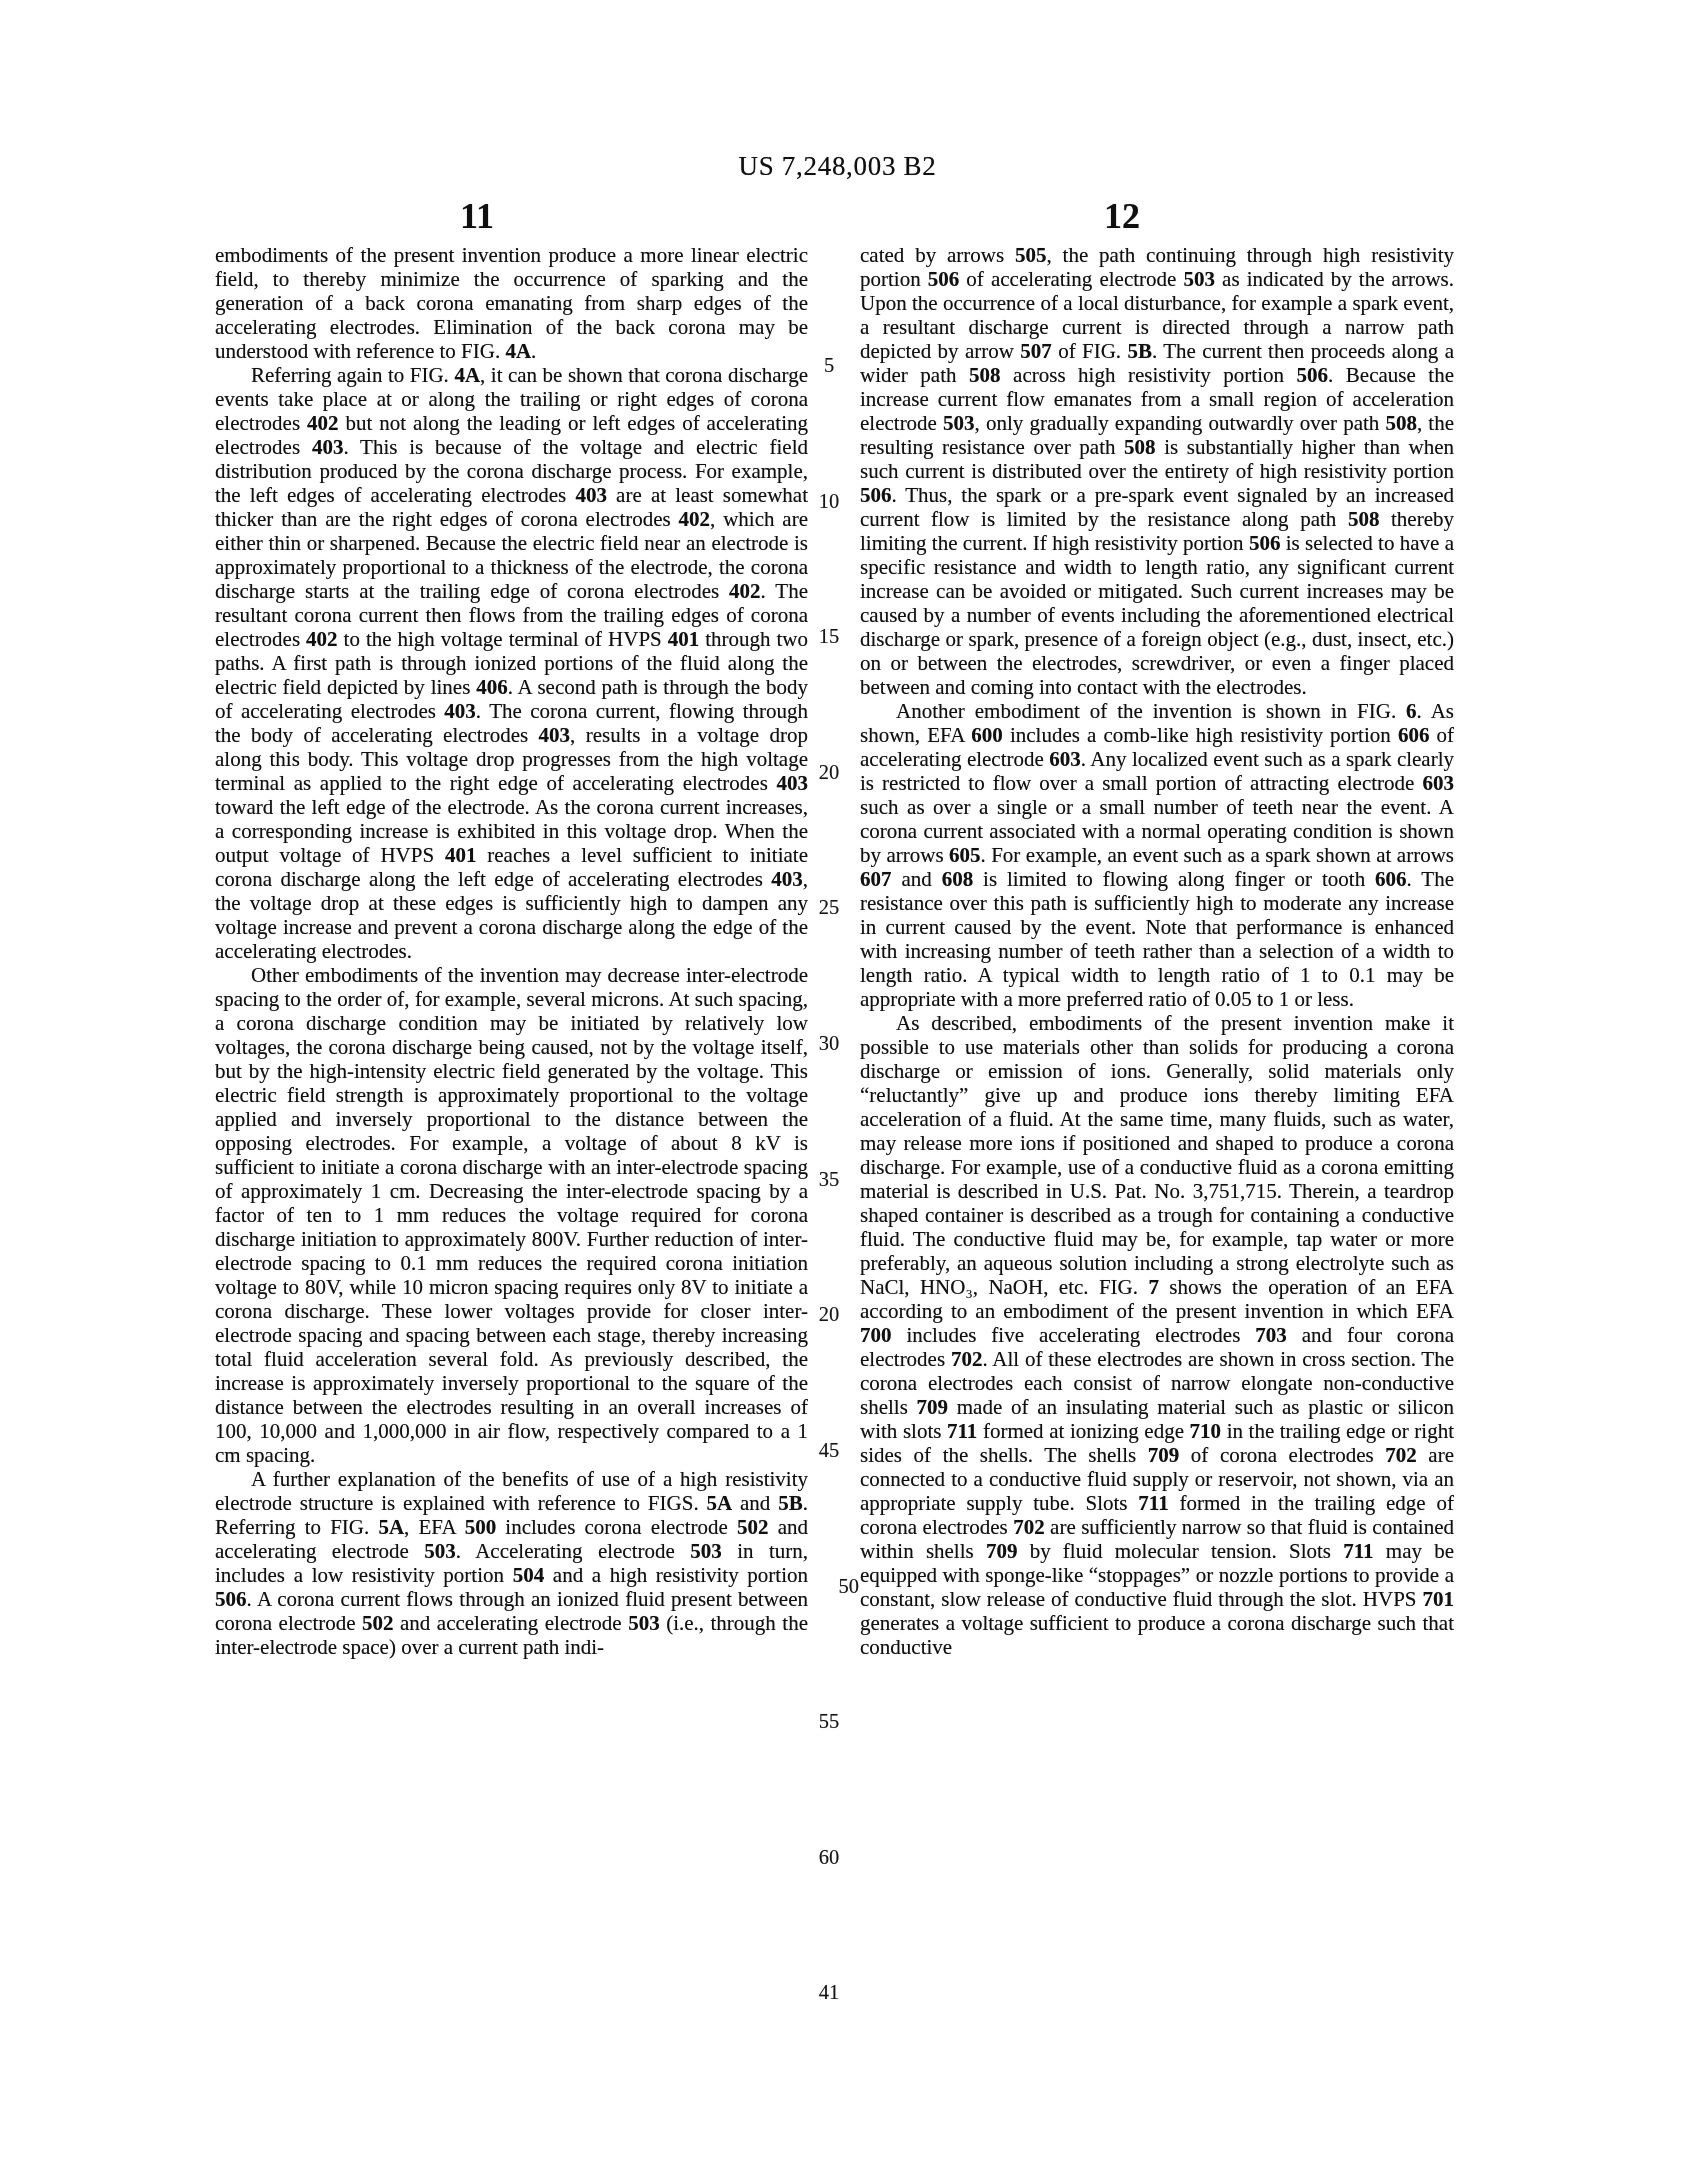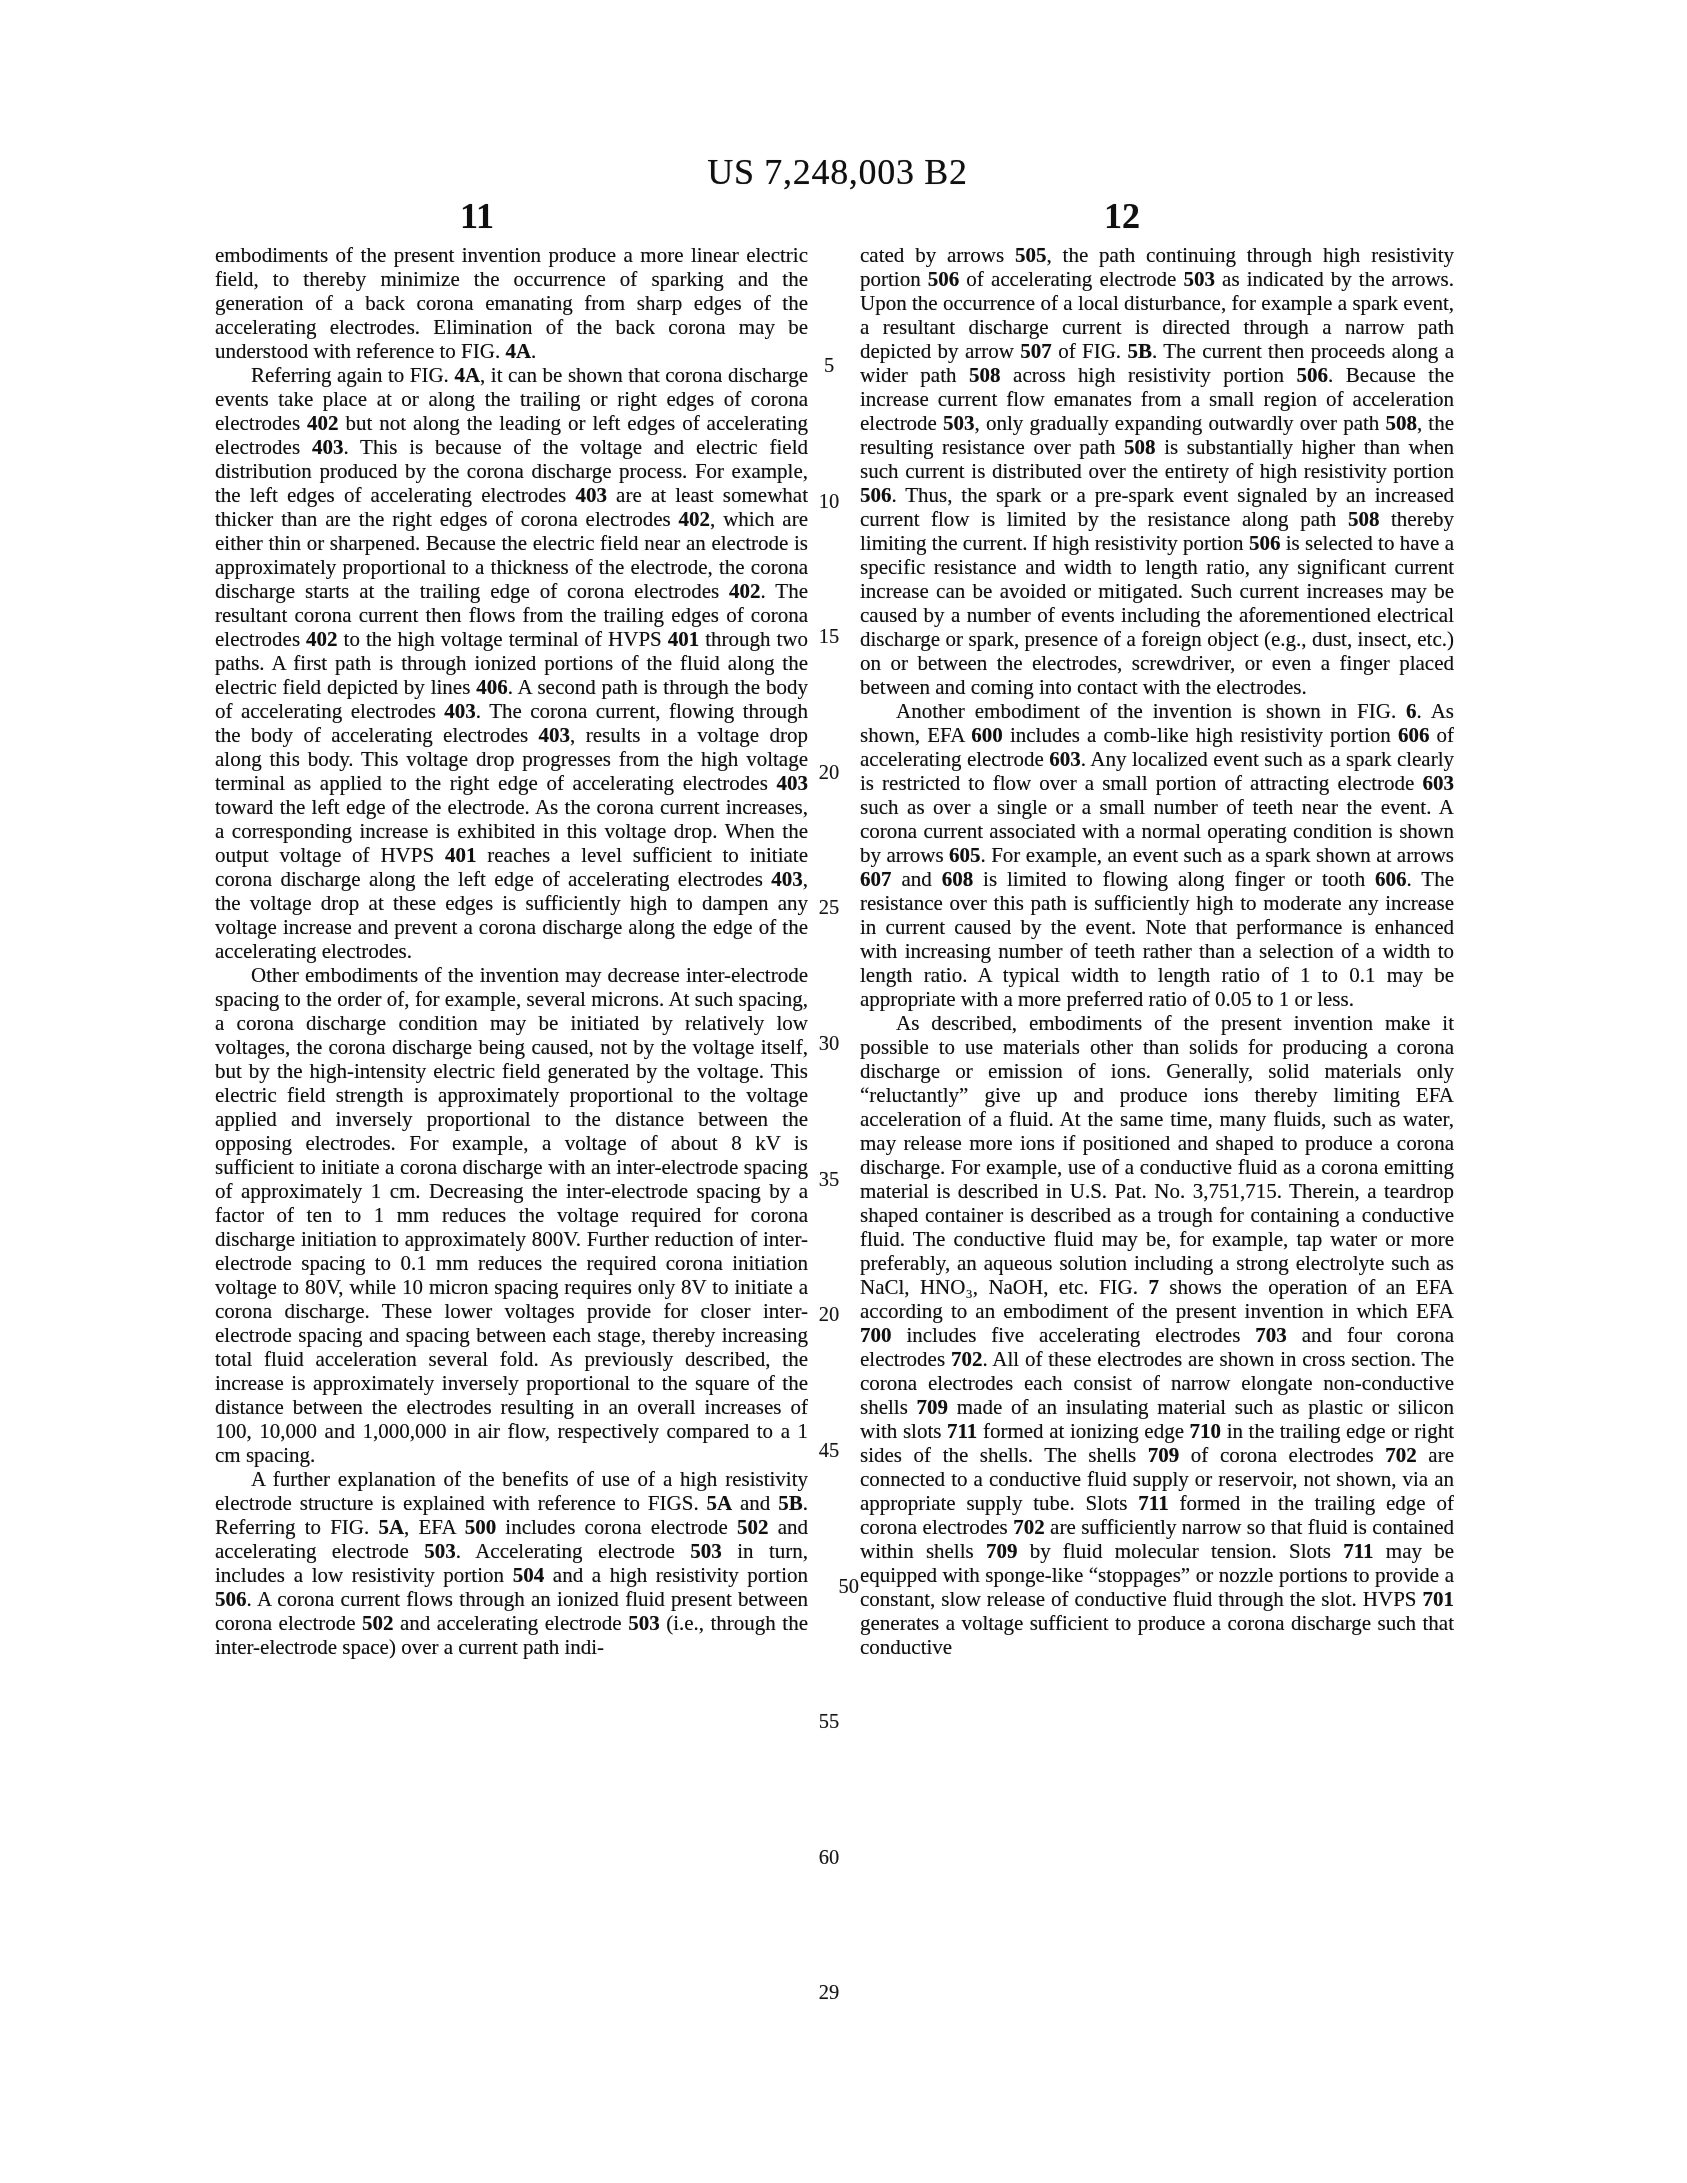--- a/index.html
+++ b/index.html
@@ -15,21 +15,21 @@
     font-family: "Liberation Serif", serif;
     color: #101010;
     overflow: hidden;
   }
   .patent-number {
     position: absolute;
     top: 151px;
     left: 308px;
     width: 1059px;
     text-align: center;
-    font-size: 36px;
+    font-size: 27px;
     letter-spacing: 0.7px;
     white-space: nowrap;
     text-shadow: 0 0 0.7px rgba(0,0,0,0.55);
   }
   .col-heading {
     position: absolute;
     top: 195px;
     width: 106px;
     text-align: left;
     font-size: 36px;
@@ -96,17 +96,17 @@
       <div class="line-no" style="top: 623px;">15</div>
       <div class="line-no" style="top: 759px;">20</div>
       <div class="line-no" style="top: 894px;">25</div>
       <div class="line-no" style="top: 1030px;">30</div>
       <div class="line-no" style="top: 1166px;">35</div>
       <div class="line-no" style="top: 1301px;">20</div>
       <div class="line-no" style="top: 1437px;">45</div>
       <div class="line-no" style="top: 1573px; text-align: right;">50</div>
       <div class="line-no" style="top: 1708px;">55</div>
       <div class="line-no" style="top: 1844px;">60</div>
-      <div class="line-no" style="top: 1979px;">29</div>
+      <div class="line-no" style="top: 1979px;">41</div>
     </div>
 
 </div>
 
 
 </body></html>

